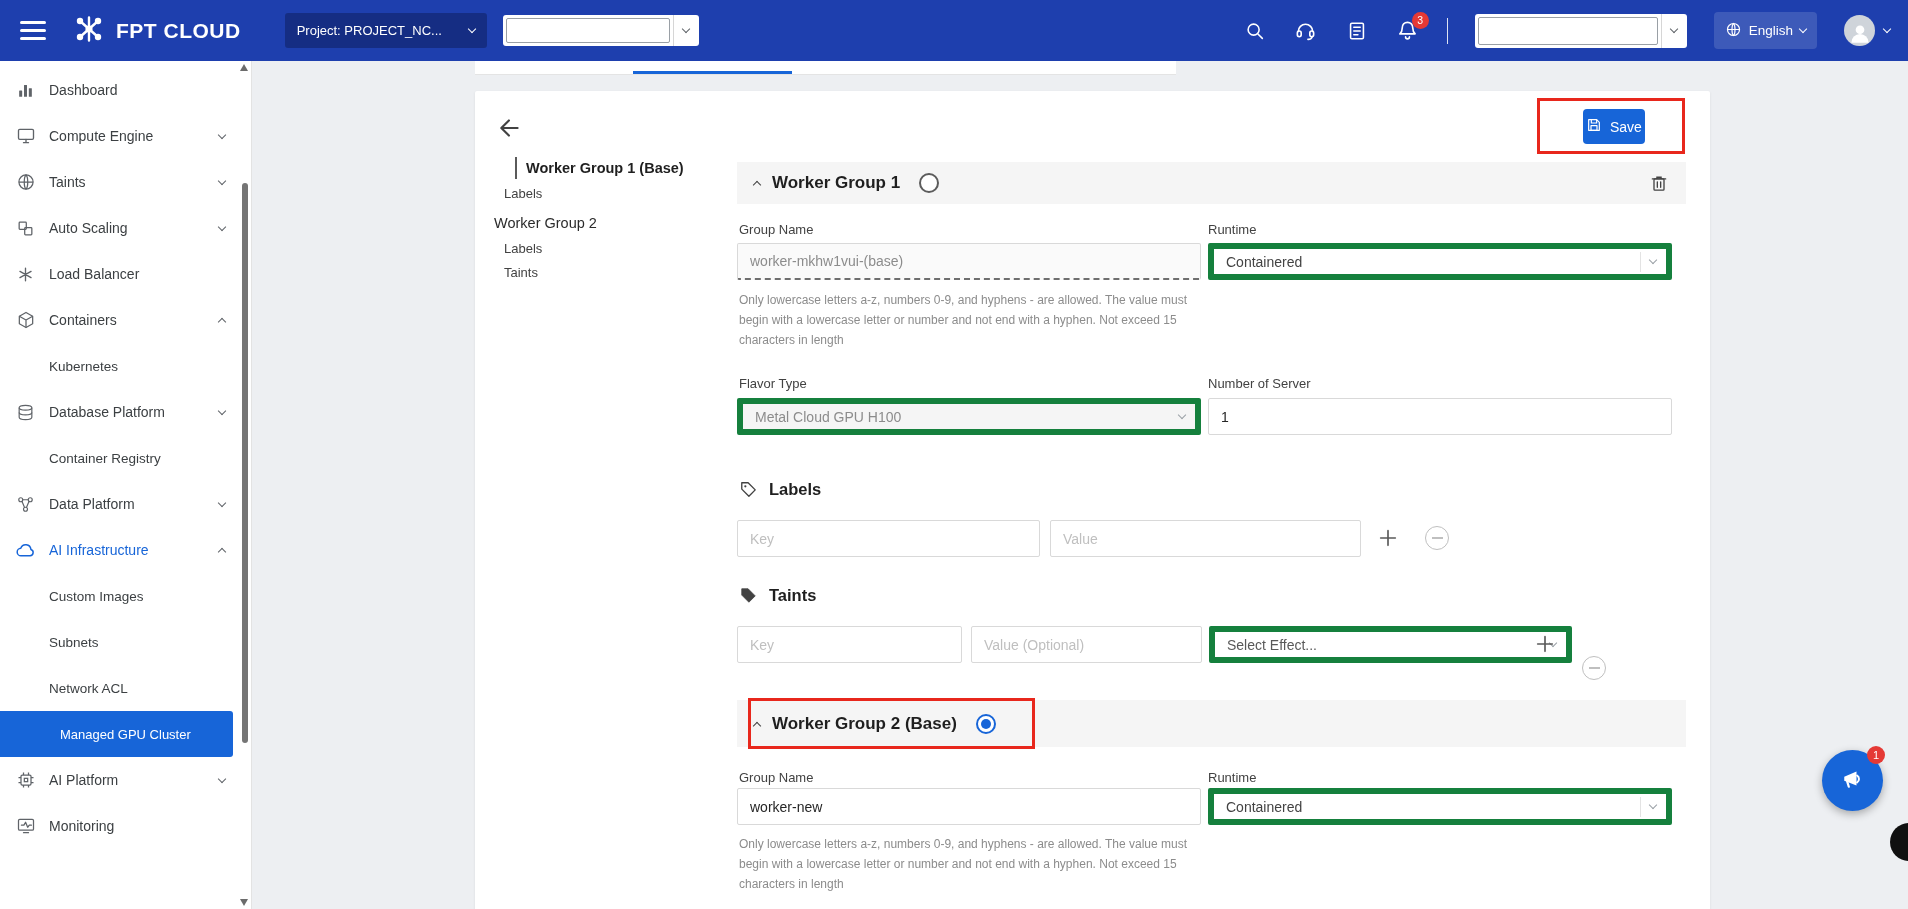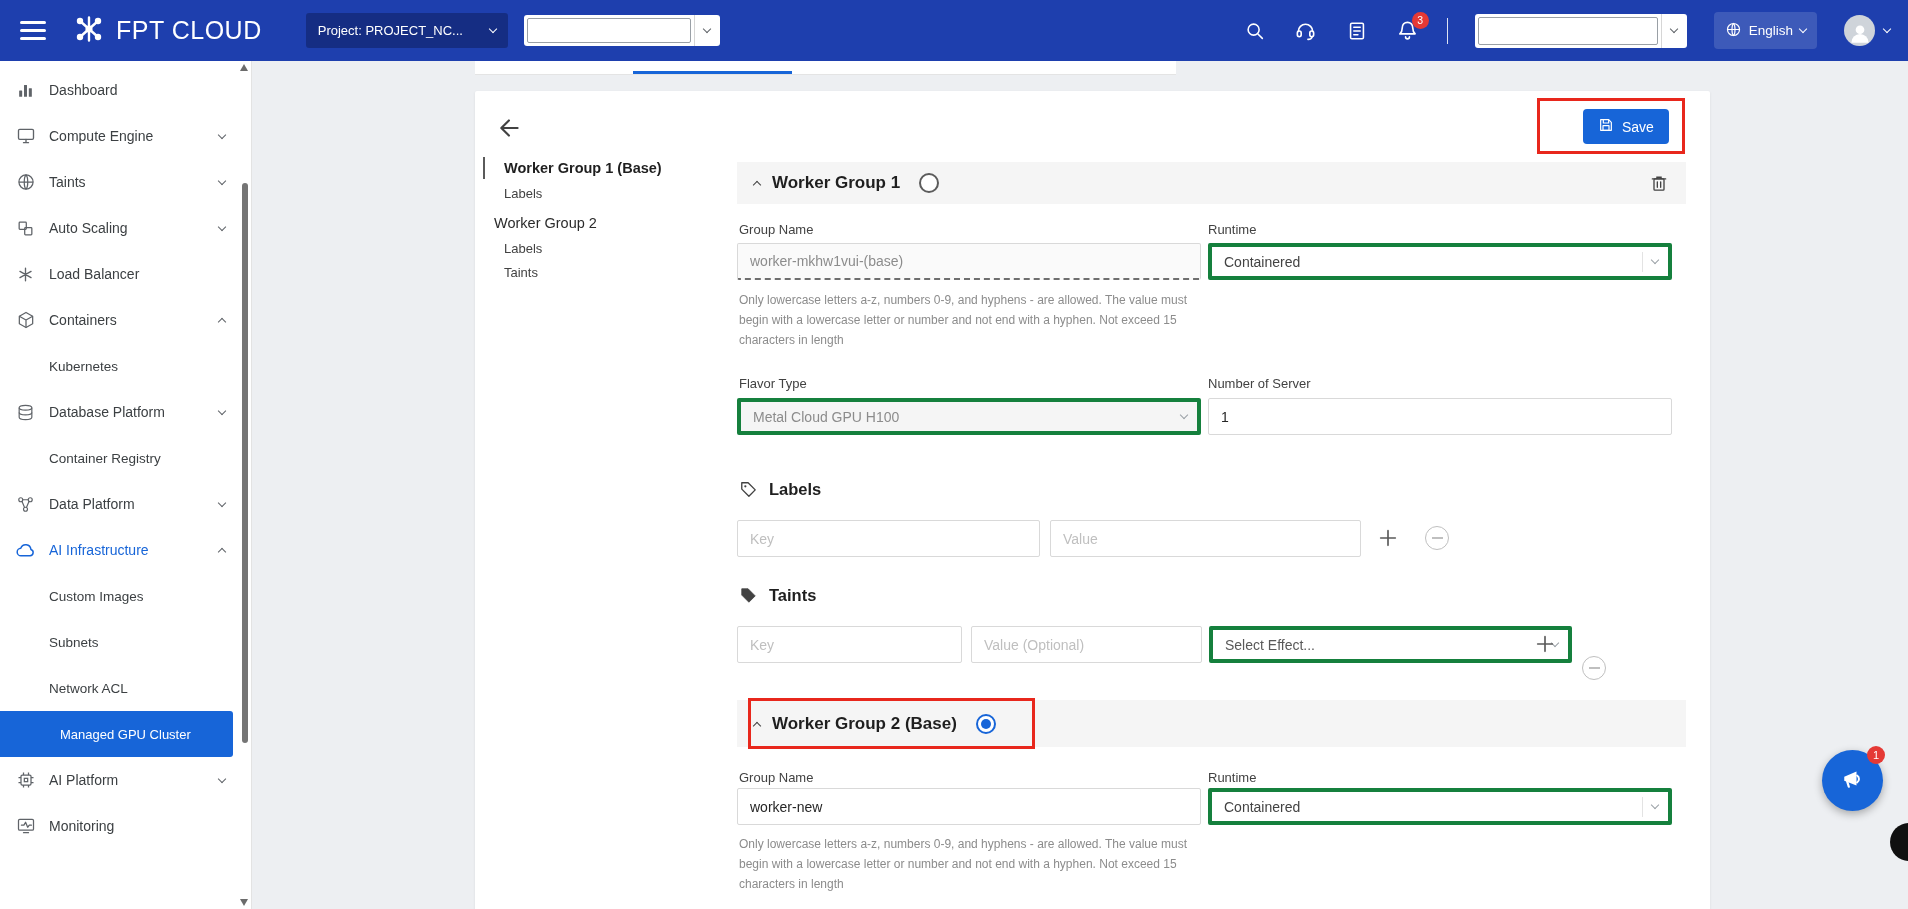--- a/index.html
+++ b/index.html
@@ -4,21 +4,21 @@
 <style>
   * { margin:0; padding:0; box-sizing:border-box; }
   html,body { width:1908px; height:909px; background:#e9ebee; font-family:"Liberation Sans", sans-serif; }
   .screen { position:relative; width:1908px; height:909px; overflow:hidden; background:#edeff2; }
 
   
   .navbar { position:absolute; top:0; left:0; right:0; height:61px; background:#1e3fae; display:flex; align-items:center; color:#fff; z-index:30; }
   .burger { margin-left:20px; width:26px; display:flex; flex-direction:column; gap:5px; cursor:pointer; }
   .burger i { display:block; height:3px; background:#fff; border-radius:2px; }
   .logo { display:flex; align-items:center; gap:10px; margin-left:26px; }
-  .logo-text { font-size:25px; font-weight:normal; letter-spacing:.5px; }
+  .logo-text { font-size:21px; font-weight:bold; letter-spacing:.5px; }
   .proj { margin-left:44px; width:202px; height:35px; background:rgba(0,0,20,0.28); border-radius:3px; display:flex; align-items:center; justify-content:space-between; padding:0 12px; font-size:13px; color:#fff; cursor:pointer; }
   .combo { background:#fff; border-radius:3px; display:flex; align-items:stretch; overflow:hidden; }
   .combo1 { margin-left:16px; width:196px; height:31px; }
   .combo2 { width:212px; height:34px; }
   .combo-input { flex:1; margin:3px; border:1px solid #9aa0a6; border-radius:2px; background:#fff; }
   .combo-btn { width:26px; display:flex; align-items:center; justify-content:center; border-left:1px solid #d6d6d6; color:#5f6368; cursor:pointer; }
   .nav-right { margin-left:auto; margin-right:18px; display:flex; align-items:center; gap:27px; }
   .nav-ico { width:24px; height:24px; display:flex; align-items:center; justify-content:center; cursor:pointer; position:relative; }
   .nav-divider { width:1px; height:26px; background:rgba(255,255,255,0.85); }
   .badge { position:absolute; top:-7px; right:-9px; min-width:17px; height:17px; padding:0 4px; background:#e53935; border-radius:9px; font-size:10.5px; display:flex; align-items:center; justify-content:center; color:#fff; }
@@ -42,47 +42,47 @@
   .side-scroll-down { position:absolute; bottom:3px; right:3px; width:0; height:0; border-left:4.5px solid transparent; border-right:4.5px solid transparent; border-top:7px solid #6b6b6b; cursor:pointer; }
   .side-thumb { position:absolute; top:122px; right:3px; width:6px; height:560px; background:#757575; border-radius:3px; cursor:grab; }
 
   
   .main { position:absolute; left:252px; top:61px; right:0; bottom:0; background:#edeff2; }
   .tabstrip { position:absolute; left:223px; top:0; width:701px; height:14px; background:#fff; border-bottom:1px solid #e4e4e4; }
   .tab-underline { position:absolute; left:158px; bottom:0; width:159px; height:3px; background:#1765d8; }
   .card { position:absolute; left:223px; top:30px; width:1235px; height:860px; background:#fff; border-radius:2px; box-shadow:0 1px 3px rgba(0,0,0,0.08); }
 
   .back-btn { position:absolute; left:22px; top:24px; width:26px; height:26px; color:#424242; cursor:pointer; }
-  .save-btn { position:absolute; left:1108px; top:18px; height:35px; padding:0 15px; background:#1765d8; border:none; border-radius:4px; color:#fff; font-size:14px; font-family:"Liberation Sans",sans-serif; display:flex; align-items:center; gap:8px; cursor:pointer; }
+  .save-btn { position:absolute; left:1108px; top:18px; height:35px; padding:0 3px; background:#1765d8; border:none; border-radius:4px; color:#fff; font-size:14px; font-family:"Liberation Sans",sans-serif; display:flex; align-items:center; gap:8px; cursor:pointer; }
   .anno { position:absolute; border:3px solid #e8271c; pointer-events:none; z-index:5; }
   .anno-save { left:1062px; top:7px; width:148px; height:56px; }
 
   .tree { position:absolute; left:8px; top:66px; width:230px; }
-  .tree-main { font-size:14.5px; font-weight:bold; color:#1f1f1f; border-left:2.5px solid #5a5a5a; padding-left:19px; height:22px; line-height:22px; cursor:pointer; }
+  .tree-main { font-size:14.5px; font-weight:bold; color:#1f1f1f; border-left:2.5px solid #5a5a5a; padding-left:9px; height:22px; line-height:22px; cursor:pointer;margin-left:32px; }
   .tree-main2 { font-size:14.5px; color:#2b2b2b; padding-left:11px; margin-top:9px; height:22px; line-height:22px; cursor:pointer; }
   .tree-sub { font-size:13px; color:#424242; padding-left:21px; margin-top:5px; height:19px; line-height:19px; cursor:pointer; }
 
   .form-col { position:absolute; left:262px; top:71px; width:949px; height:782px; }
   .sec { position:absolute; left:0; width:949px; background:#f5f5f5; display:flex; align-items:center; padding:0 17px; gap:12px; cursor:pointer; }
   .sec1 { top:0; height:42px; }
   .sec2 { top:538px; height:47px; }
   .sec .sec-title { font-weight:bold; font-size:17px; color:#1f1f1f; }
   .sec .chev { color:#434343; }
   .radio { width:20px; height:20px; border:2px solid #5c5c5c; border-radius:50%; background:#fff; margin-left:7px; cursor:pointer; flex:none; }
   .radio.checked { border-color:#1765d8; position:relative; }
   .radio.checked::after { content:""; position:absolute; inset:3px; background:#1765d8; border-radius:50%; }
   .trash { margin-left:auto; width:20px; height:21px; color:#424242; cursor:pointer; }
   .anno2 { left:11px; top:536px; width:287px; height:51px; }
 
   .fc { position:absolute; }
   .f-label { font-size:13px; color:#424242; }
   .inp { width:100%; height:37px; border:1px solid #d9d9d9; border-radius:2px; padding:16px 12px; font-size:14px; color:#262626; background:#fff; font-family:"Liberation Sans",sans-serif; outline:none; }
   .inp::placeholder { color:#bfbfbf; }
   .inp.dash-disabled { background:#fafafa; color:#8c8c8c; -webkit-text-fill-color:#8c8c8c; border-bottom:2px dashed #6e6e6e; }
-  .sel { height:37px; border:4px solid #15803d; border-radius:2px; background:#fff; display:flex; align-items:center; padding:0 10px 0 12px; font-size:14px; color:#434343; cursor:pointer; }
+  .sel { height:37px; border:6px solid #15803d; border-radius:2px; background:#fff; display:flex; align-items:center; padding:0 10px 0 12px; font-size:14px; color:#434343; cursor:pointer; }
   .sel .sel-text { flex:1; }
   .sel .sel-div { width:1px; height:20px; background:#e3e3e3; margin-right:9px; }
   .sel .chev { color:#9aa0a6; }
   .sel.disabled { background:#f5f5f5; color:#8c8c8c; cursor:default; }
   .sel.placeholder .sel-text { color:#595959; }
   .help { font-size:12px; color:#8c8c8c; line-height:20px; }
 
   .subhead { display:flex; align-items:center; gap:11px; }
   .subhead .sh-title { font-size:16.5px; font-weight:bold; color:#1f1f1f; }
   .tag-ico { width:19px; height:19px; color:#424242; }

